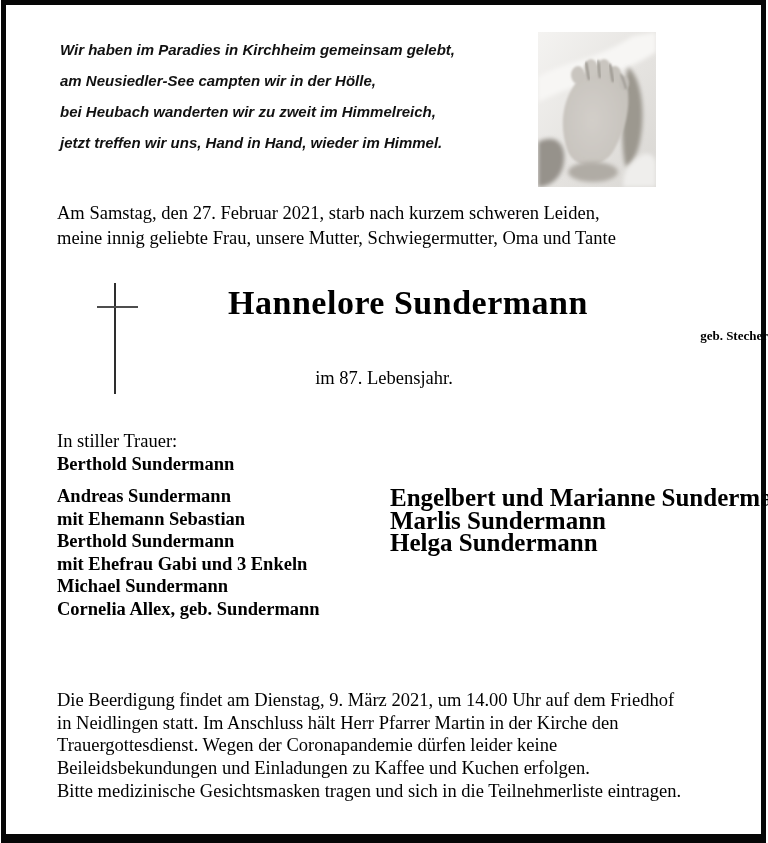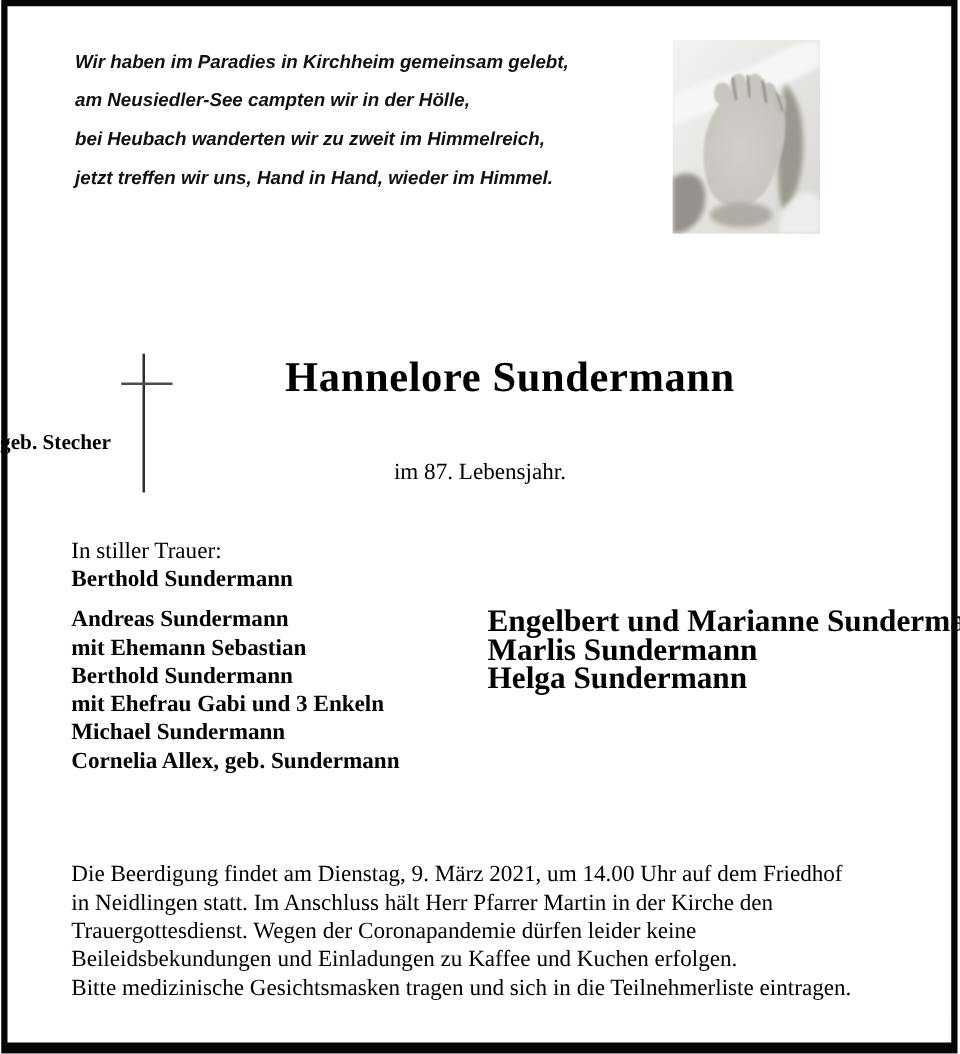--- a/index.html
+++ b/index.html
@@ -60,24 +60,23 @@
     left: 0; right: 0; top: 284px;
     text-align: center;
     font-size: 34px;
     font-weight: bold;
     letter-spacing: 0.5px;
     margin-left: 48px;
   }
   .birth {
     position: absolute;
     left: 0; right: 0; top: 328px;
-    text-align: left;
-    font-size: 17px;
-    font-weight: bold;
-    margin-top: 16px;
+    text-align: right;
+    font-size: 13px;
+    font-weight: bold;
   }
   .age {
     position: absolute;
     left: 0; right: 0; top: 368px;
     text-align: center;
     font-size: 18.5px;
   }
   .mourning-heading {
     position: absolute;
     left: 57px; top: 431px;
@@ -160,20 +159,24 @@
       <ellipse cx="77" cy="42" rx="6" ry="8" fill="#c6c2bc" filter="url(#soft2)"></ellipse>
       <ellipse cx="86" cy="51" rx="5" ry="7" fill="#c3bfb9" filter="url(#soft2)"></ellipse>
       <path d="M48,30 C49,36 50,42 51,48" stroke="#87837c" stroke-width="1.6" fill="none" filter="url(#soft2)"></path>
       <path d="M60,28 C61,34 61,40 62,46" stroke="#87837c" stroke-width="1.6" fill="none" filter="url(#soft2)"></path>
       <path d="M72,32 C73,38 74,44 75,50" stroke="#87837c" stroke-width="1.6" fill="none" filter="url(#soft2)"></path>
       <path d="M83,42 C85,47 87,52 88,57" stroke="#8d8982" stroke-width="1.4" fill="none" filter="url(#soft2)"></path>
       <ellipse cx="55" cy="140" rx="25" ry="10" fill="#b0aca5" filter="url(#soft)"></ellipse>
     </svg>
   </div>
 
+  <div class="intro">
+    <div>Am Samstag, den 27. Februar 2021, starb nach kurzem schweren Leiden,</div>
+    <div>meine innig geliebte Frau, unsere Mutter, Schwiegermutter, Oma und Tante</div>
+  </div>
 
   <div>
     <span class="cross-v"></span>
     <span class="cross-h"></span>
   </div>
 
   <div class="name">Hannelore Sundermann</div>
   <div class="birth">geb. Stecher</div>
   <div class="age">im 87. Lebensjahr.</div>
 

